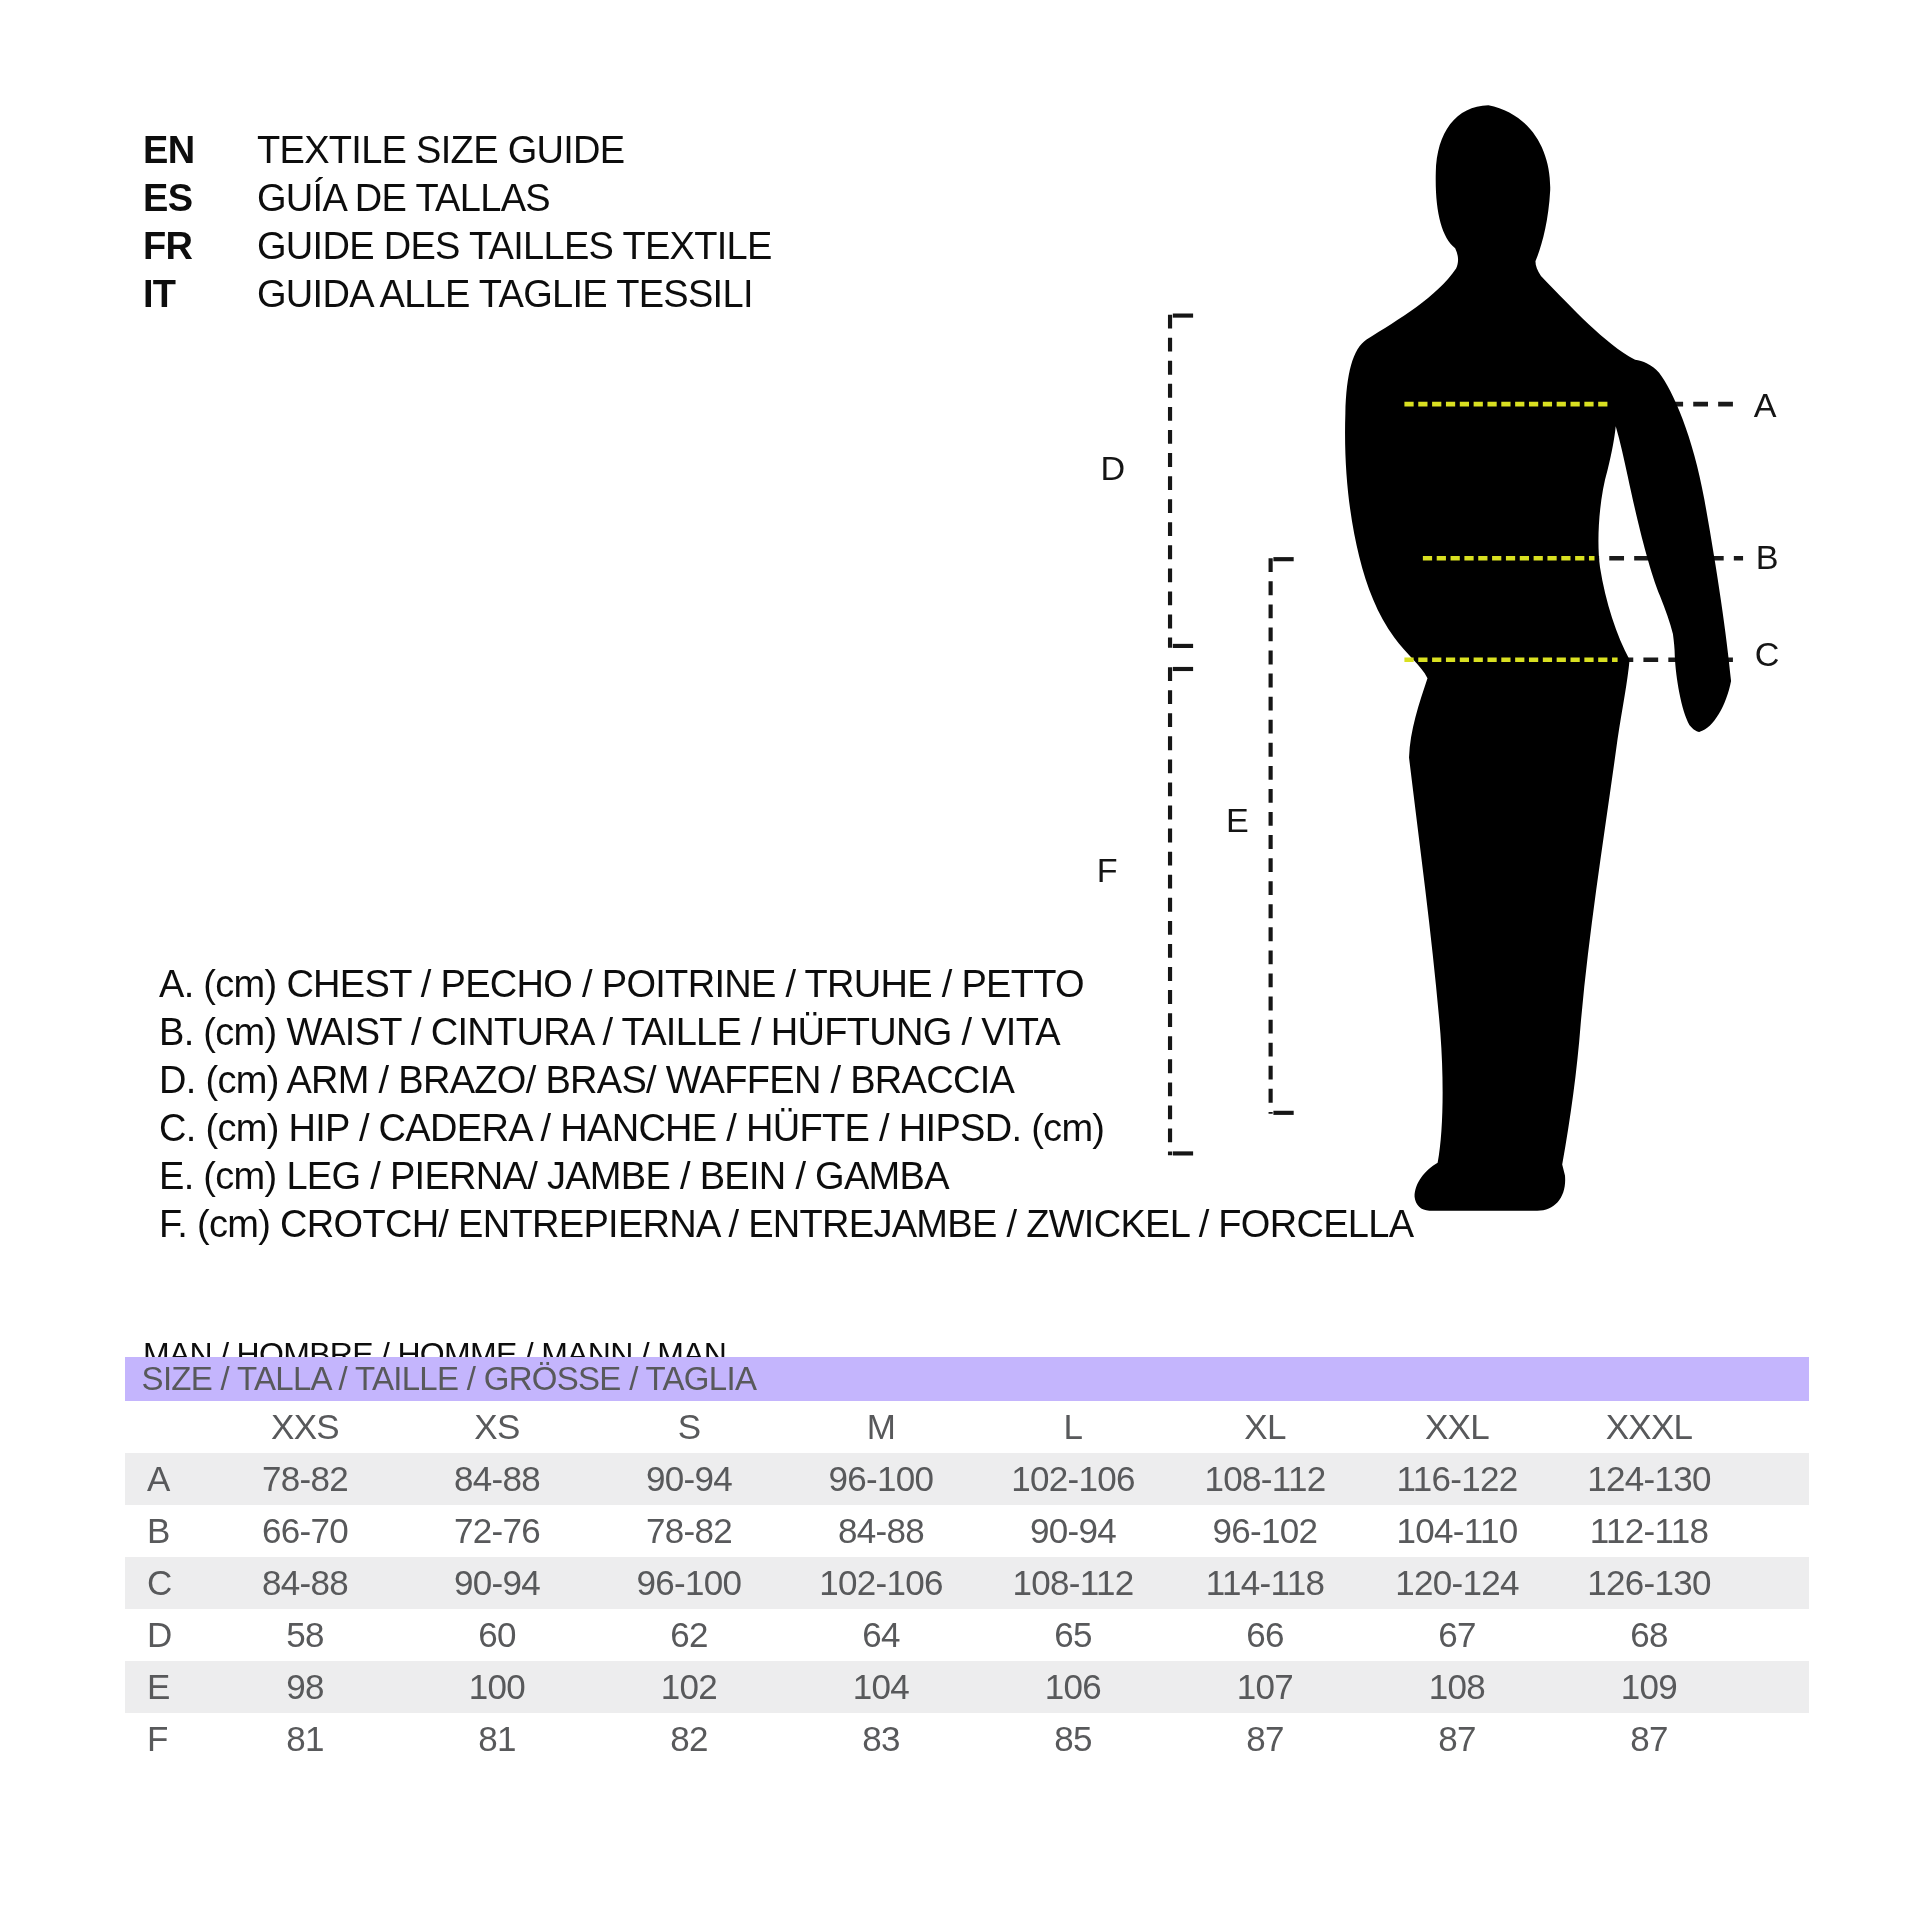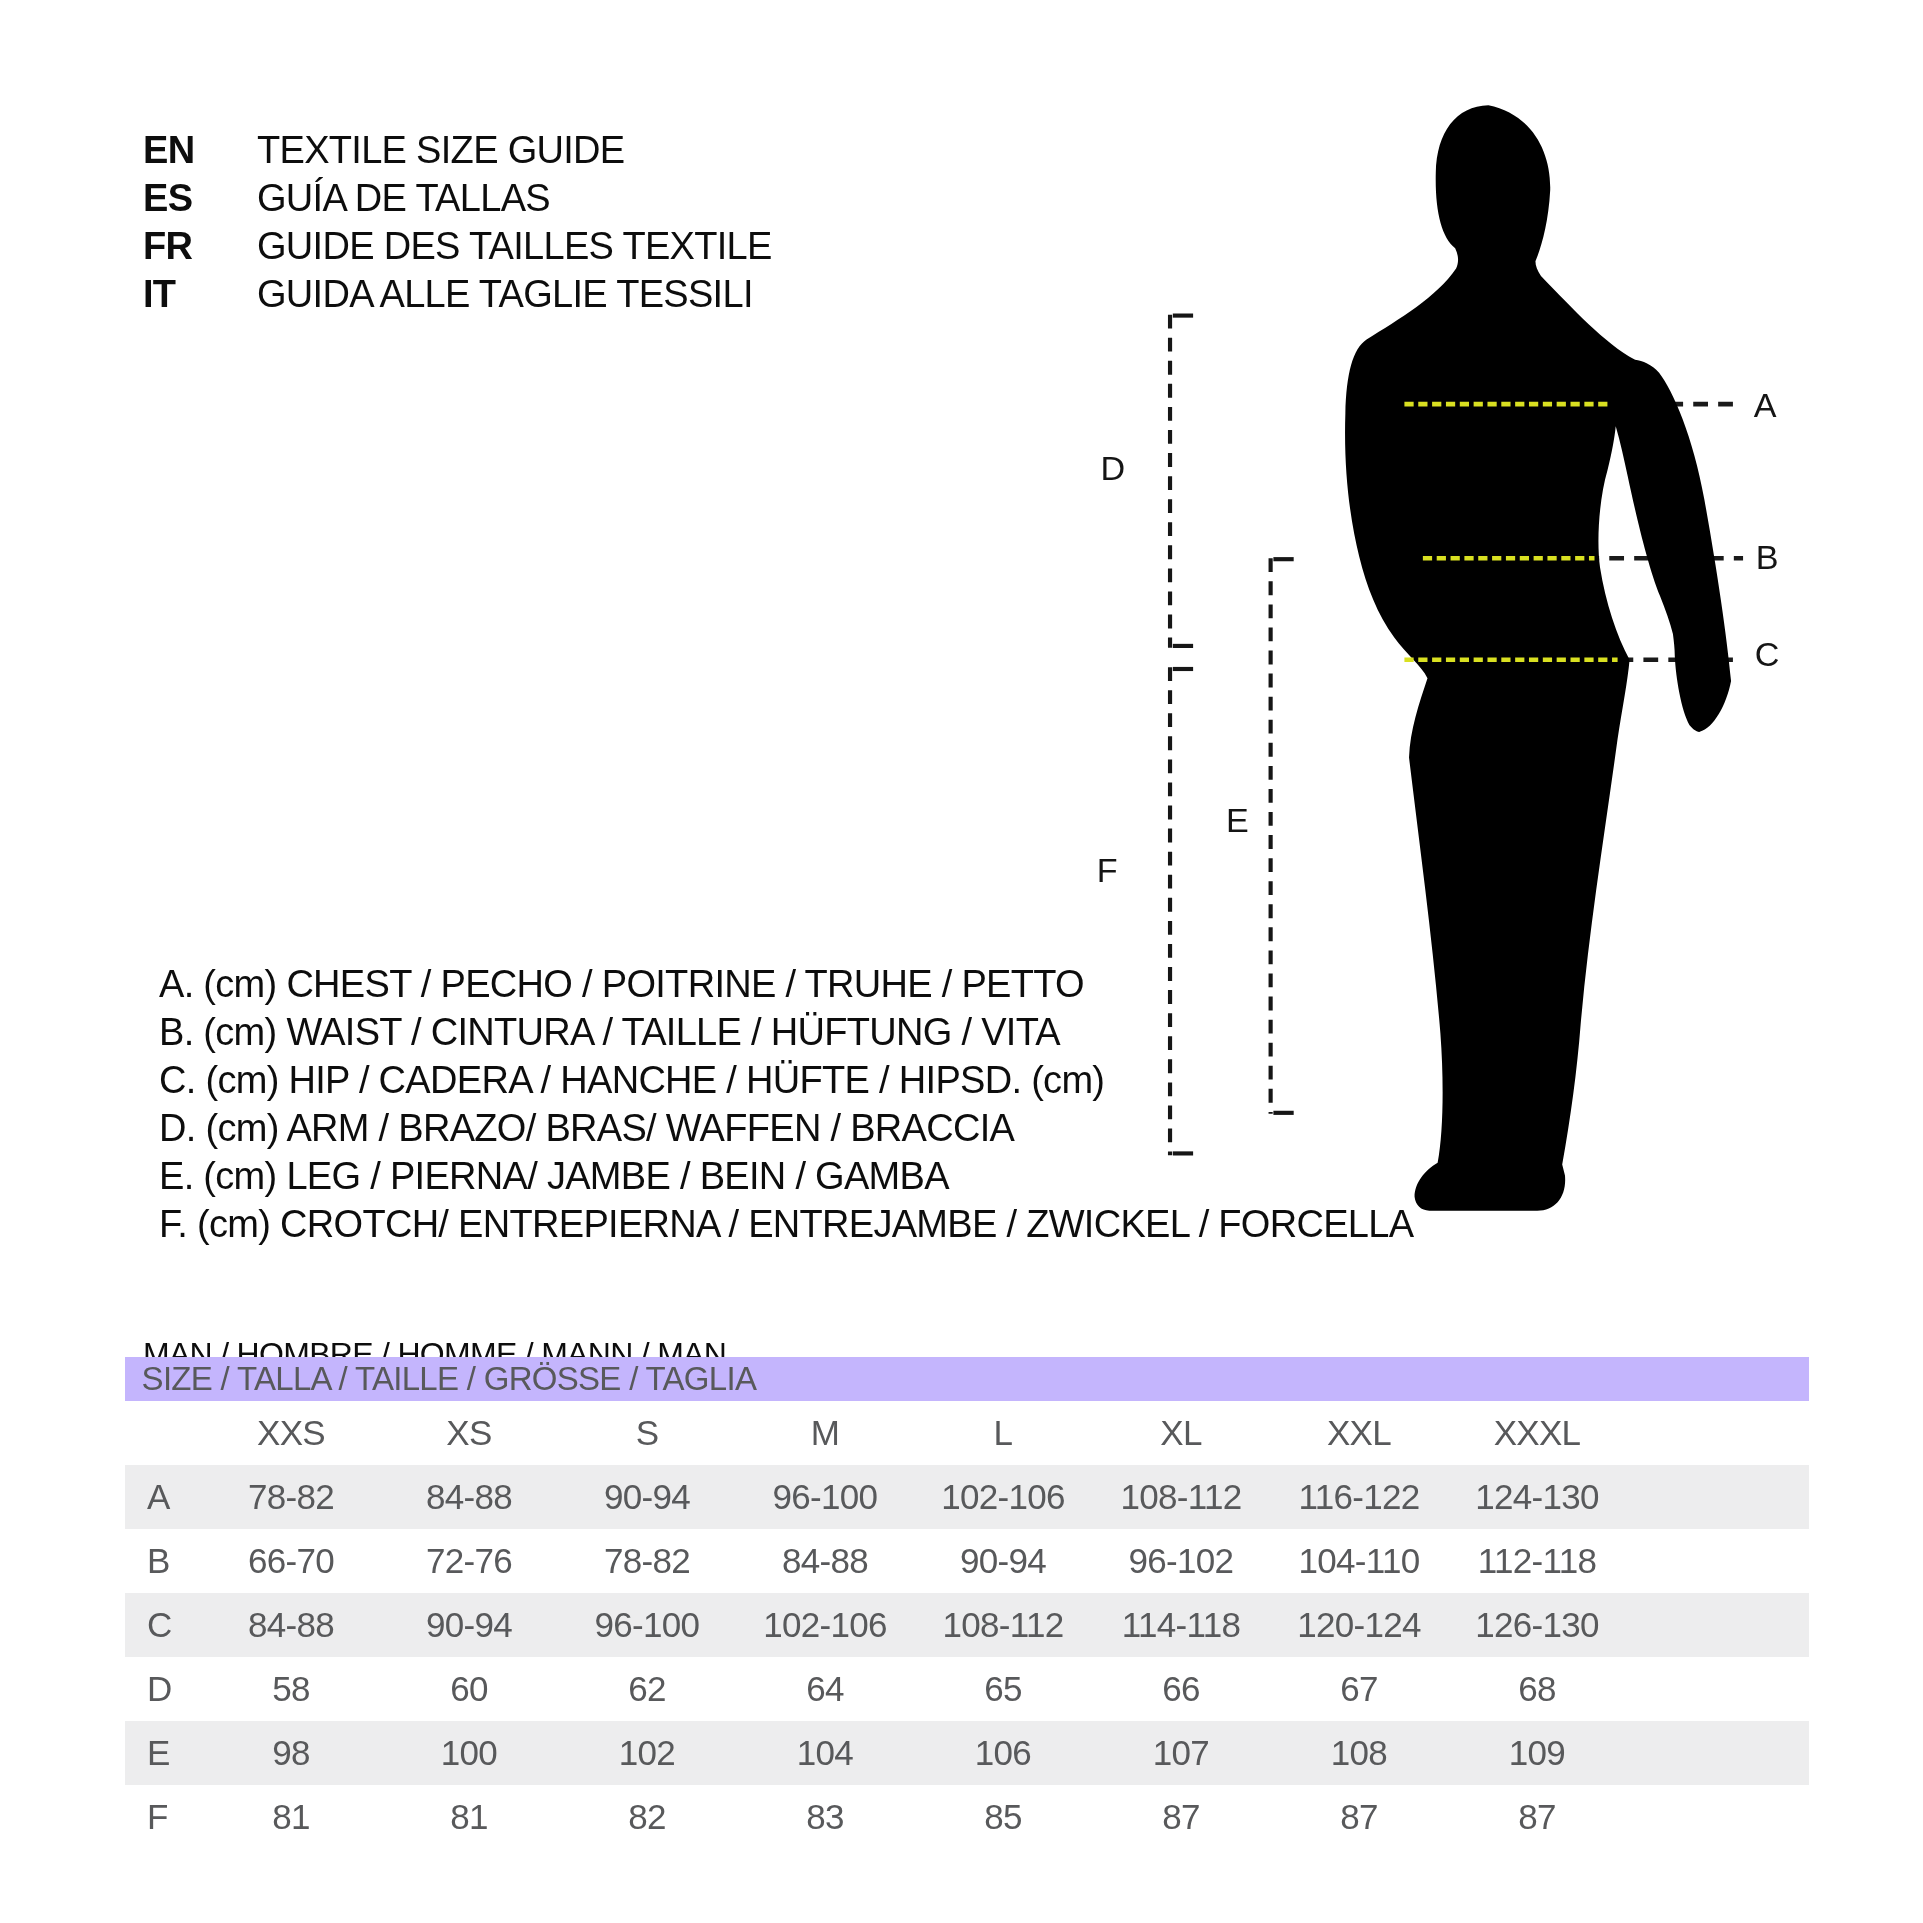--- a/index.html
+++ b/index.html
@@ -22,21 +22,21 @@
   
   #gender-label{position:absolute;left:143px;top:1336px;font-size:32px;font-weight:400;white-space:nowrap;}
   
   #size-table{position:absolute;left:125px;top:1357px;width:1684px;}
   .thead{
     height:44px;display:flex;align-items:center;padding-left:16.6px;box-sizing:border-box;
     font-size:33px;
   }
   .trow{
     display:grid;grid-template-columns:77px repeat(8,178px) 1fr;
-    height:64px;align-items:center;font-size:35px;
+    height:52px;align-items:center;font-size:35px;gap:14px;
   }
   .trow .cell{text-align:center;}
   .trow .rlabel{text-align:left;padding-left:22px;}
 </style>
 </head>
 <body>
 
 <div class="page">
 
   <div id="language-block" class="cond">
@@ -131,22 +131,22 @@
     <text x="1915" y="617" text-anchor="middle">B</text>
     <text x="1915" y="722" text-anchor="middle">C</text>
     <text x="1206" y="520" text-anchor="middle">D</text>
     <text x="1341" y="902" text-anchor="middle">E</text>
     <text x="1200" y="956" text-anchor="middle">F</text>
   </svg>
 
   <div id="legend-block" class="cond">
       <div class="legend-row">A. (cm) CHEST / PECHO / POITRINE / TRUHE / PETTO</div>
       <div class="legend-row">B. (cm) WAIST / CINTURA / TAILLE / HÜFTUNG / VITA</div>
+      <div class="legend-row">D. (cm) ARM / BRAZO/ BRAS/ WAFFEN / BRACCIA</div>
       <div class="legend-row">C. (cm) HIP / CADERA / HANCHE / HÜFTE / HIPSD. (cm)</div>
-      <div class="legend-row">D. (cm) ARM / BRAZO/ BRAS/ WAFFEN / BRACCIA</div>
       <div class="legend-row">E. (cm) LEG / PIERNA/ JAMBE / BEIN / GAMBA</div>
       <div class="legend-row">F. (cm) CROTCH/ ENTREPIERNA / ENTREJAMBE / ZWICKEL / FORCELLA</div>
     </div>
 
   <div id="gender-label" class="cond">MAN / HOMBRE / HOMME / MANN / MAN</div>
 
   <div id="size-table">
     <div class="thead cond" style="background: #c4b5fd; color: rgb(88, 89, 91);">SIZE / TALLA / TAILLE / GRÖSSE / TAGLIA</div>
     <div id="sizes-row" class="trow cond" style="color: rgb(88, 89, 91);">
         <div class="cell rlabel"></div>

